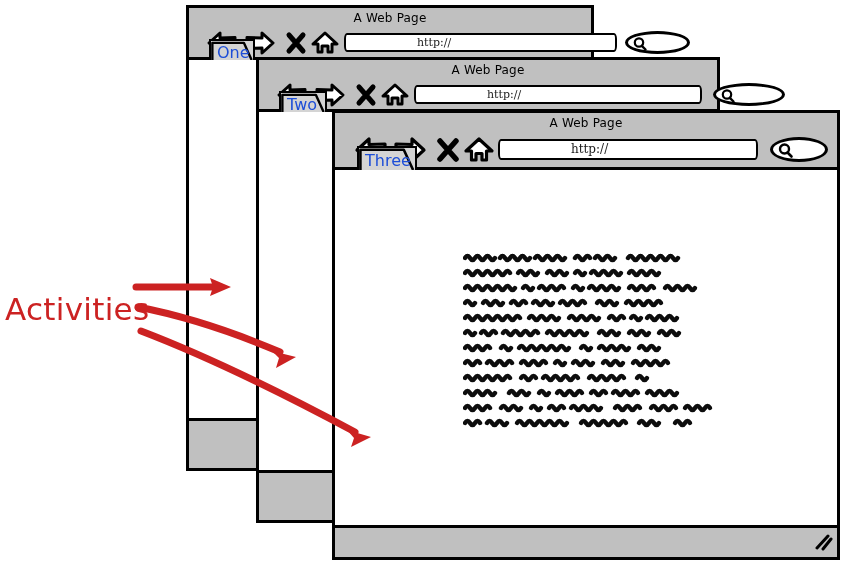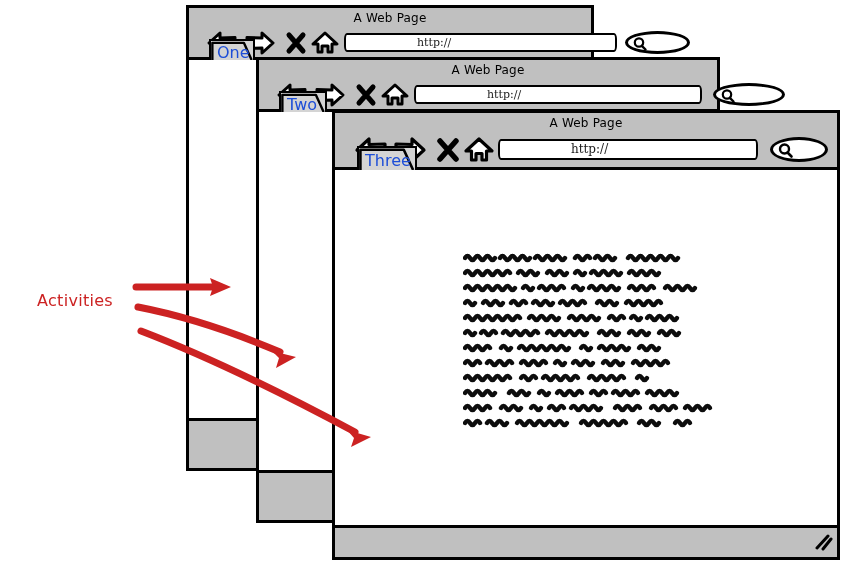--- a/index.html
+++ b/index.html
@@ -156,26 +156,25 @@
     width: 843px;
     height: 564px;
     pointer-events: none;
     z-index: 50;
   }
   #activities-label {
     position: absolute;
     left: 5px;
     top: 291px;
     font-family: "DejaVu Sans", sans-serif;
-    font-size: 16px;
+    font-size: 31px;
     font-weight: 400;
     color: #cc2222;
     letter-spacing: 0.3px;
     white-space: nowrap;
-    margin-left: 32px;
   }
 </style>
 </head>
 <body>
 
 <div id="stage">
 
   <div class="window" id="win1" style="left:186px; top:5px; width:408px; height:466px;">
 
     <div class="titlebar" style="height:52px;">

